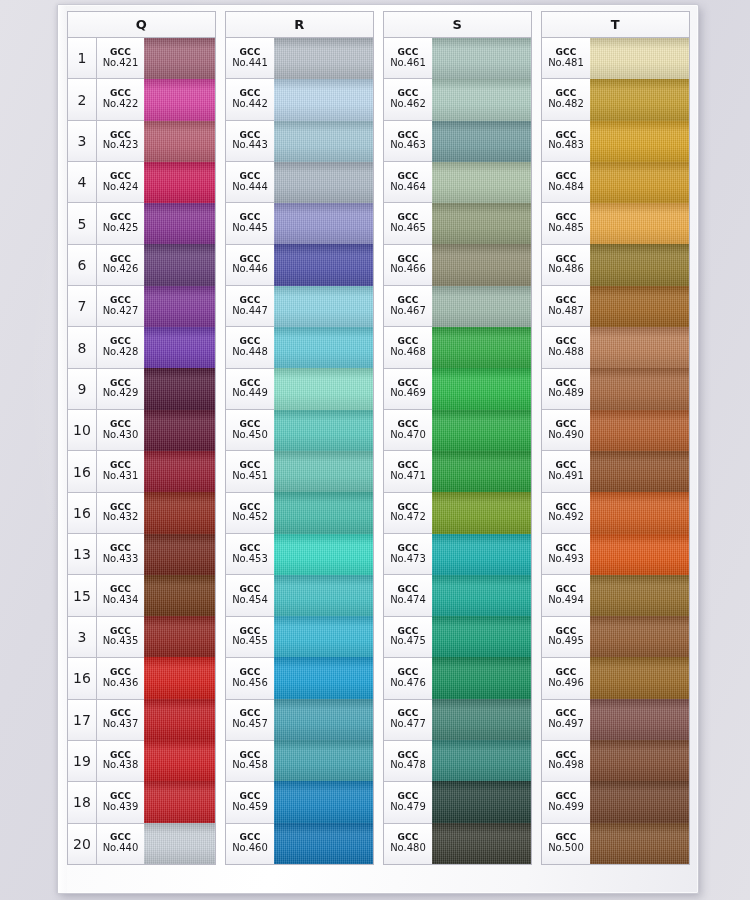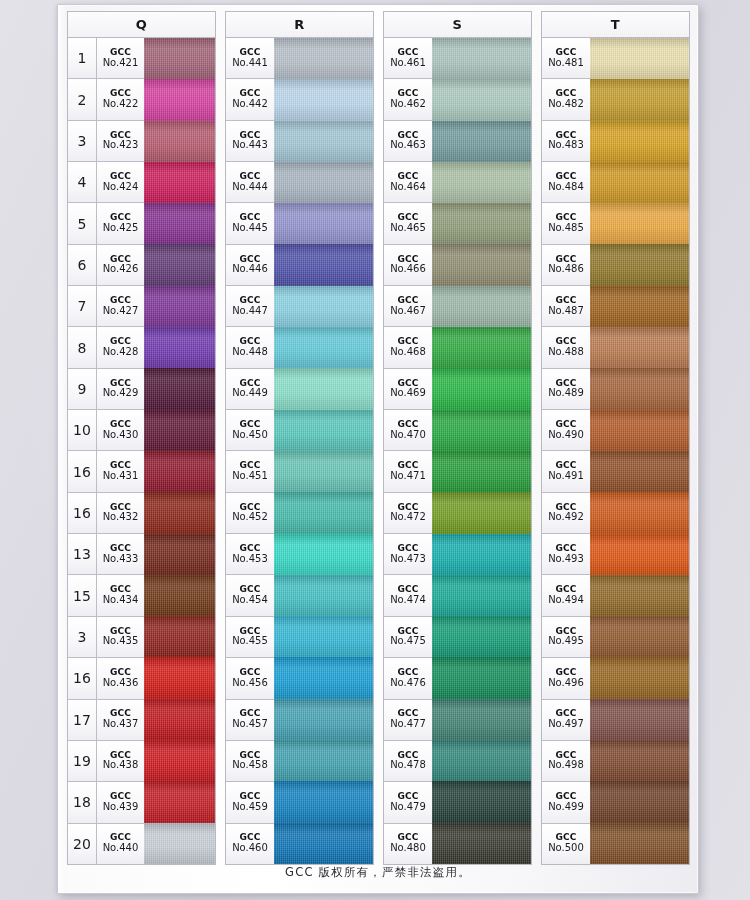--- a/index.html
+++ b/index.html
@@ -830,15 +830,14 @@
             <div class="swatch" style="background: rgb(149, 97, 26);"></div>
             <div class="swatch" style="background: rgb(124, 74, 68);"></div>
             <div class="swatch" style="background: rgb(122, 67, 40);"></div>
             <div class="swatch" style="background: rgb(107, 59, 34);"></div>
             <div class="swatch" style="background: rgb(124, 74, 34);"></div>
           </div>
         </div>
       </div>
     </div>
 
-  <div id="footer">GCC 版权所有，严禁非法盗用。</div>
 
 </div>
 
 </body></html>

